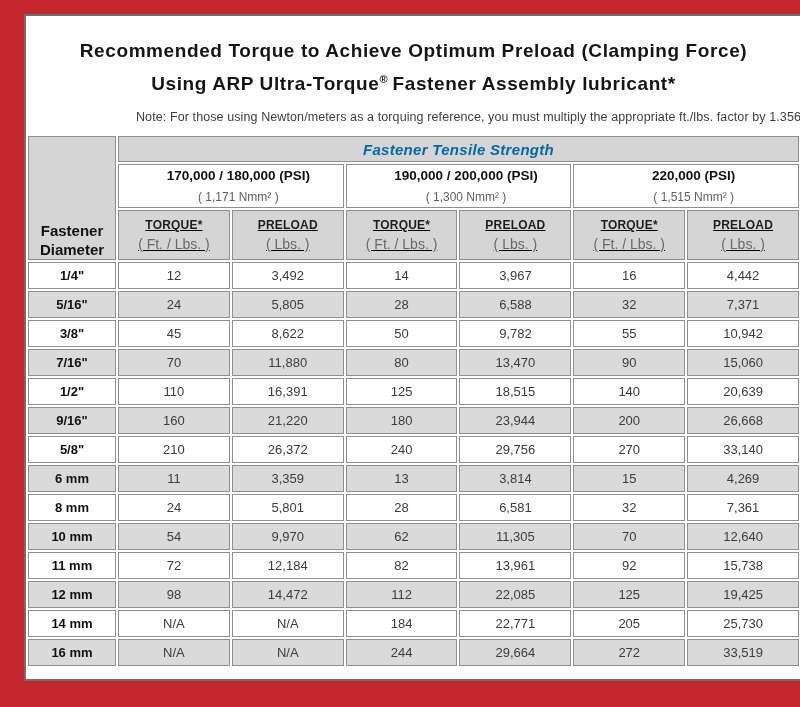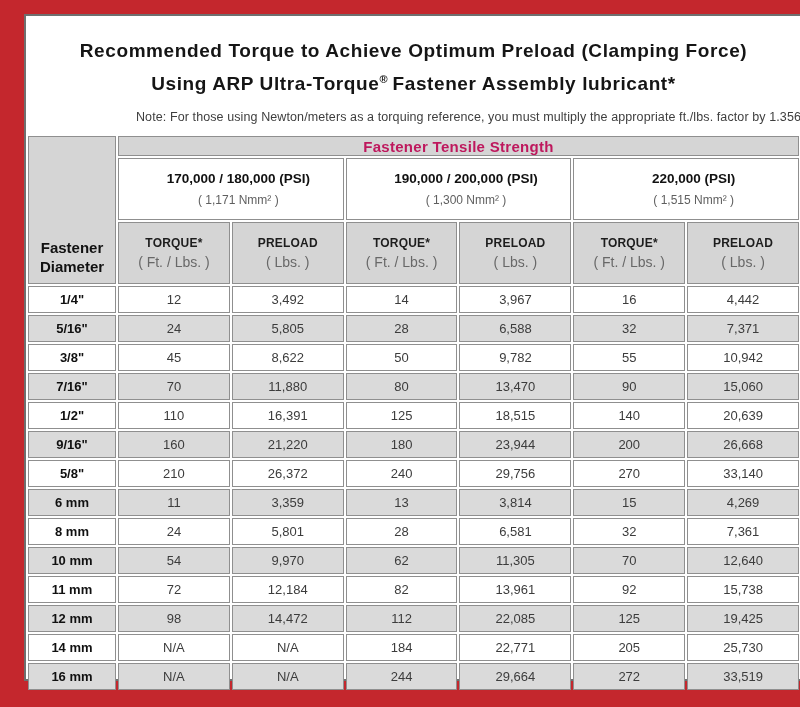--- a/index.html
+++ b/index.html
@@ -58,36 +58,36 @@
   col.c-diam { width: 88px; }
   th, td {
     border: 1px solid #8f8f8f;
     text-align: center;
     vertical-align: middle;
     padding: 0;
     box-sizing: border-box;
   }
   thead th { background: #d5d5d5; font-weight: bold; }
   th.tensile {
-    height: 20px;
+    height: 26px;
     font-size: 15px;
     letter-spacing: 0.3px;
-    color: #be185d;
+    color: #0369a1;
+    font-style: italic;
   }
   th.corner {
     vertical-align: bottom;
-    padding-bottom: 7px;
     font-size: 15px;
     line-height: 19px;
     color: #111;
   }
-  th.psi { background: #ffffff; height: 62px; padding-left: 15px; }
+  th.psi { background: #ffffff; height: 44px; padding-left: 15px; }
   .psi-main { font-size: 13.5px; font-weight: bold; color: #111; }
   .psi-sub { font-size: 12px; color: #5f5f5f; margin-top: 7px; font-weight: normal; }
-  th.subh { height: 62px; }
+  th.subh { height: 50px; text-decoration: underline; }
   .sub-label { font-size: 12px; color: #1d1d1d; letter-spacing: 0.2px; }
   .sub-unit { font-size: 14px; color: #686868; margin-top: 4px; font-weight: normal; }
   tbody td {
     height: 27px;
     font-size: 13px;
     color: #3c3c3c;
     background: #ffffff;
   }
   tbody td.diam { font-weight: bold; color: #101010; font-size: 13px; }
   tbody tr:nth-child(even) td { background: #dadada; }

